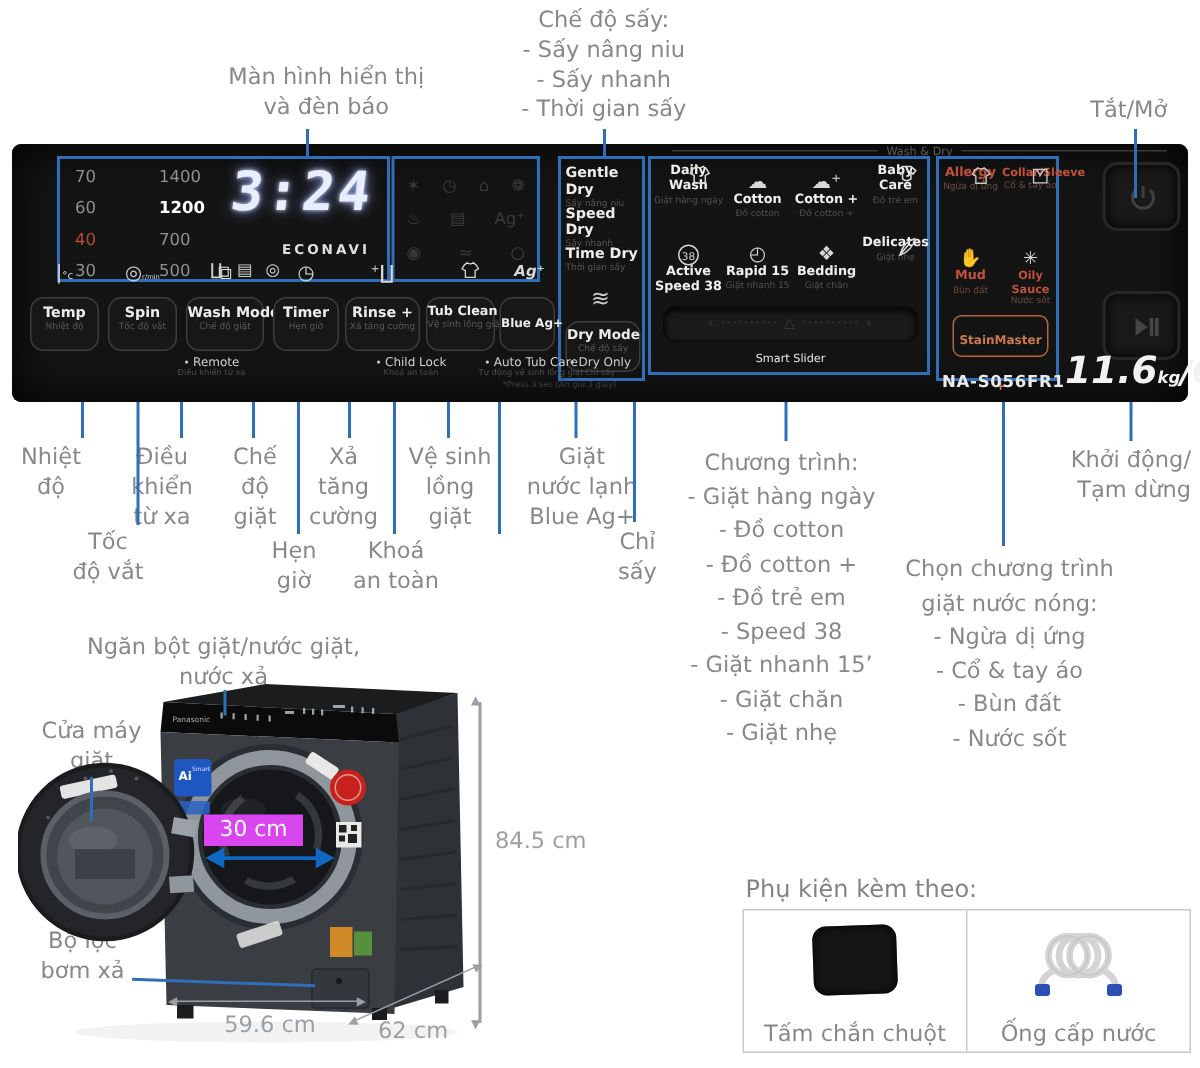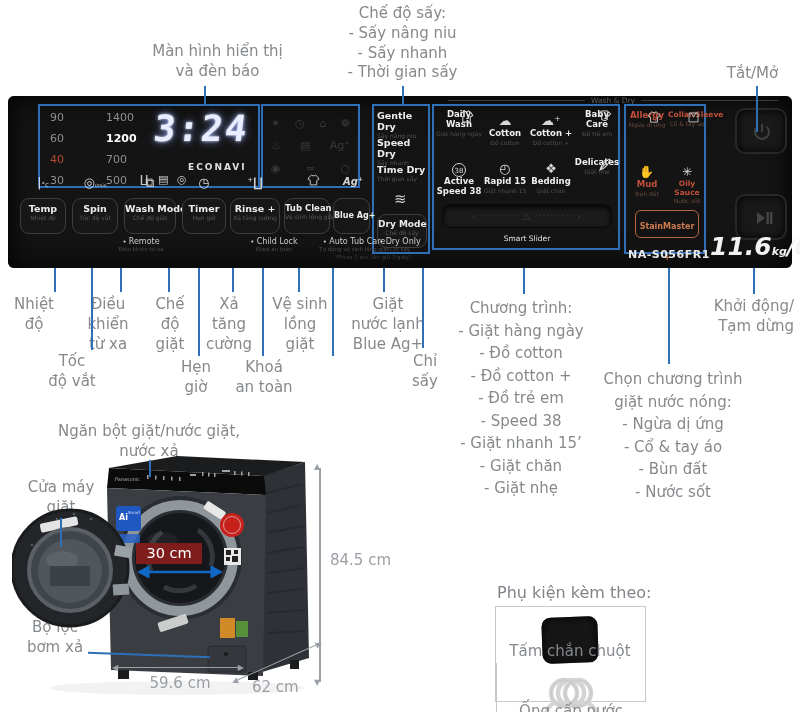--- a/index.html
+++ b/index.html
@@ -56,21 +56,21 @@
   .cap{color:#f2f2f2;font-style:italic;white-space:nowrap;}
   .cap .big{font-size:25px;font-weight:bold;}
   .cap .un{font-size:11px;font-weight:bold;}
   .cap .dr{font-size:21px;font-weight:bold;}
   
   .dim{position:absolute;color:#9aa0a6;font-size:15px;}
   .dimline{position:absolute;background:#9aa0a6;}
   .dimarrow{position:absolute;display:flex;align-items:center;color:#9aa0a6;font-size:8px;}
   .dimarrow i{flex:1;border-top:1.5px solid #9aa0a6;}
   
-  .acc-table{position:absolute;border:1px solid #c9c9c9;display:flex;flex-direction:column;}
+  .acc-table{position:absolute;border:1px solid #c9c9c9;display:flex;}
   .acc-cell{position:relative;width:148px;display:flex;flex-direction:column;
             align-items:center;justify-content:flex-start;padding-top:10px;}
   .acc-cell+.acc-cell{border-left:1px solid #c9c9c9;}
   .acc-cap{position:absolute;bottom:3px;color:#85898d;font-size:15px;white-space:nowrap;}
   .mat{width:56px;height:46px;background:#161616;border-radius:9px;transform:rotate(-2deg);
        box-shadow:inset 0 0 8px #000;}
 </style>
 </head>
 <body>
 
@@ -83,21 +83,21 @@
 - Sấy nhanh
 - Thời gian sấy</div>
   <div class="ann" style="left:710px;top:64px;width:85px;">Tắt/Mở</div>
   <div class="vline" style="left:204px;top:86px;height:18px;"></div>
   <div class="vline" style="left:402px;top:86px;height:18px;"></div>
   <div class="vline" style="left:756px;top:86px;height:46px;"></div>
 
   <div class="panel">
 
     <div class="bluebox" style="left:30px;top:8px;width:222px;height:84px;">
-      <span class="num" style="left:10px;top:5px;">90</span>
+      <span class="num" style="left:10px;top:5px;">70</span>
       <span class="num" style="left:10px;top:26px;">60</span>
       <span class="num red" style="left:10px;top:47px;">40</span>
       <span class="num" style="left:10px;top:68px;">30</span>
       <span class="num" style="left:66px;top:5px;">1400</span>
       <span class="num on" style="left:66px;top:26px;">1200</span>
       <span class="num" style="left:66px;top:47px;">700</span>
       <span class="num" style="left:66px;top:68px;">500</span>
       <span class="led" style="left:114px;top:2px;">3:24</span>
       <span class="econavi" style="left:148px;top:56px;">ECONAVI</span>
       <span class="stat-ic" style="left:100px;top:67px;">∐</span>
@@ -450,21 +450,21 @@
     <rect x="103" y="98" width="16" height="11" fill="#9aa1a7" transform="rotate(10 111 103)"></rect>
     <rect x="101" y="136" width="16" height="11" fill="#8f969c" transform="rotate(-4 109 141)"></rect>
 
     <g stroke="#1068c4" fill="#1068c4">
       <line x1="128" y1="124" x2="208" y2="124" stroke-width="2.5"></line>
       <polygon points="126,124 137,118 137,130"></polygon>
         <polygon points="210,124 199,118 199,130"></polygon>
     </g>
   </svg>
 
-  <div style="position:absolute;left:136px;top:543px;width:66px;height:21px;background:#7f1d1d;color:#fff;font-size:14.5px;text-align:center;line-height:21px;">30 cm</div>
+  <div style="position:absolute;left:136px;top:543px;width:66px;height:21px;background:#d946ef;color:#fff;font-size:14.5px;text-align:center;line-height:21px;">30 cm</div>
 
   <div class="dimline" style="left:319px;top:468px;width:1.5px;height:214px;"></div>
   <div class="dim" style="left:314px;top:462px;font-size:8px;">▲</div>
   <div class="dim" style="left:314px;top:678px;font-size:8px;">▼</div>
   <div class="dim" style="left:330px;top:551px;">84.5 cm</div>
 
   <div class="dimarrow" style="left:112px;top:663px;width:132px;">◀<i></i>▶</div>
   <div class="dim" style="left:122px;top:674px;width:116px;text-align:center;">59.6 cm</div>
 
   <div class="dimarrow" style="left:232px;top:678px;width:98px;transform:rotate(-24deg);transform-origin:left center;">◀<i></i>▶</div>

